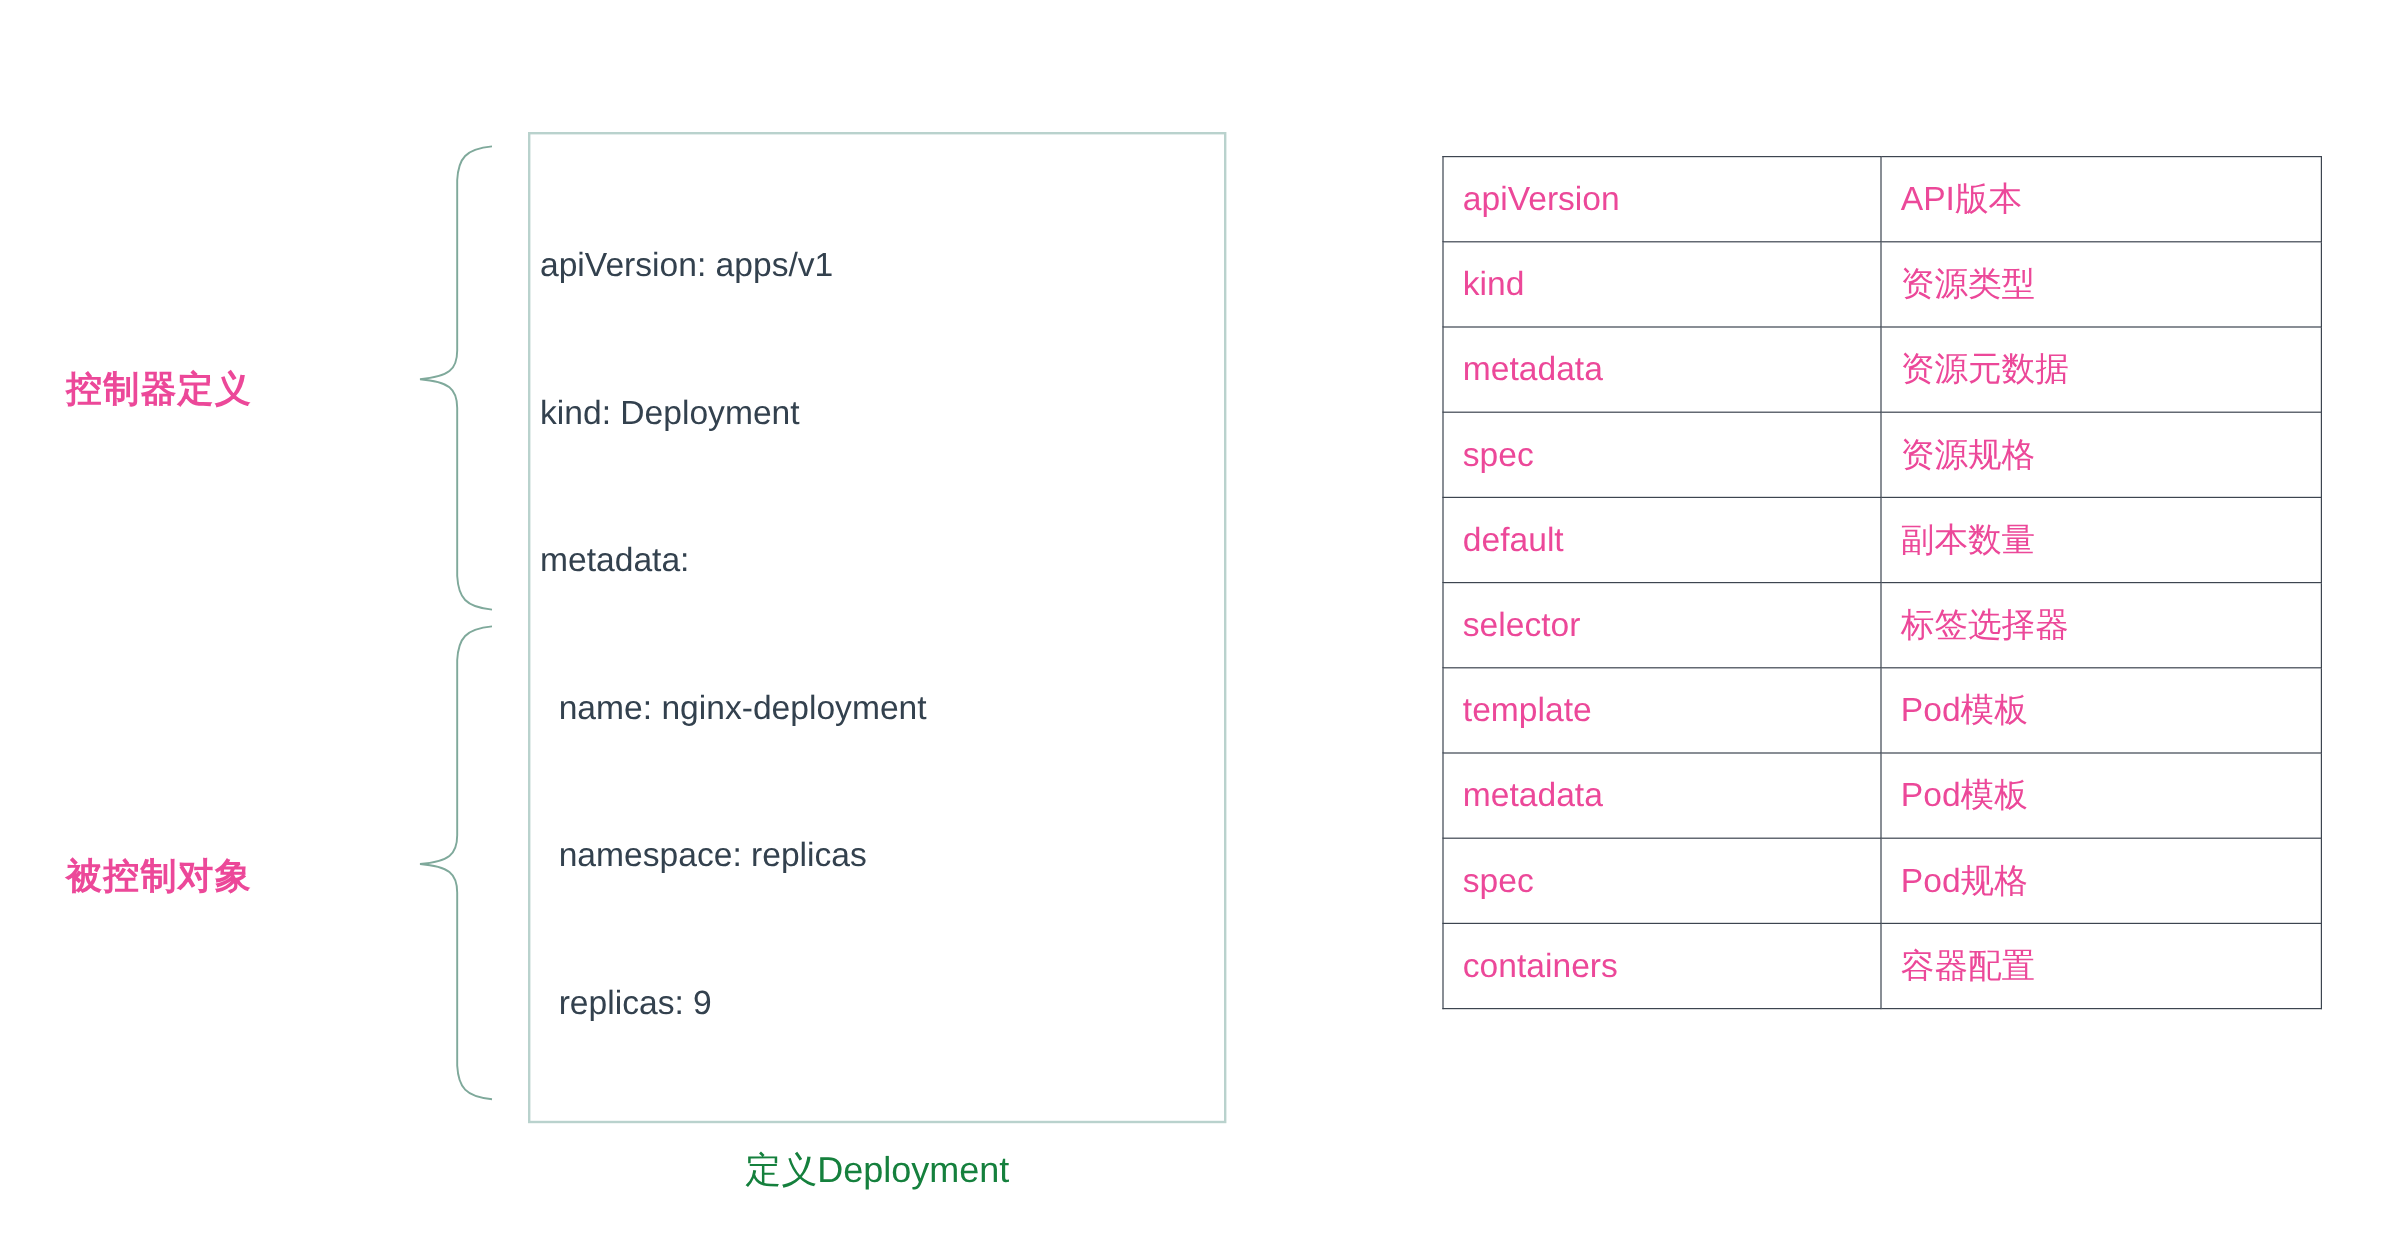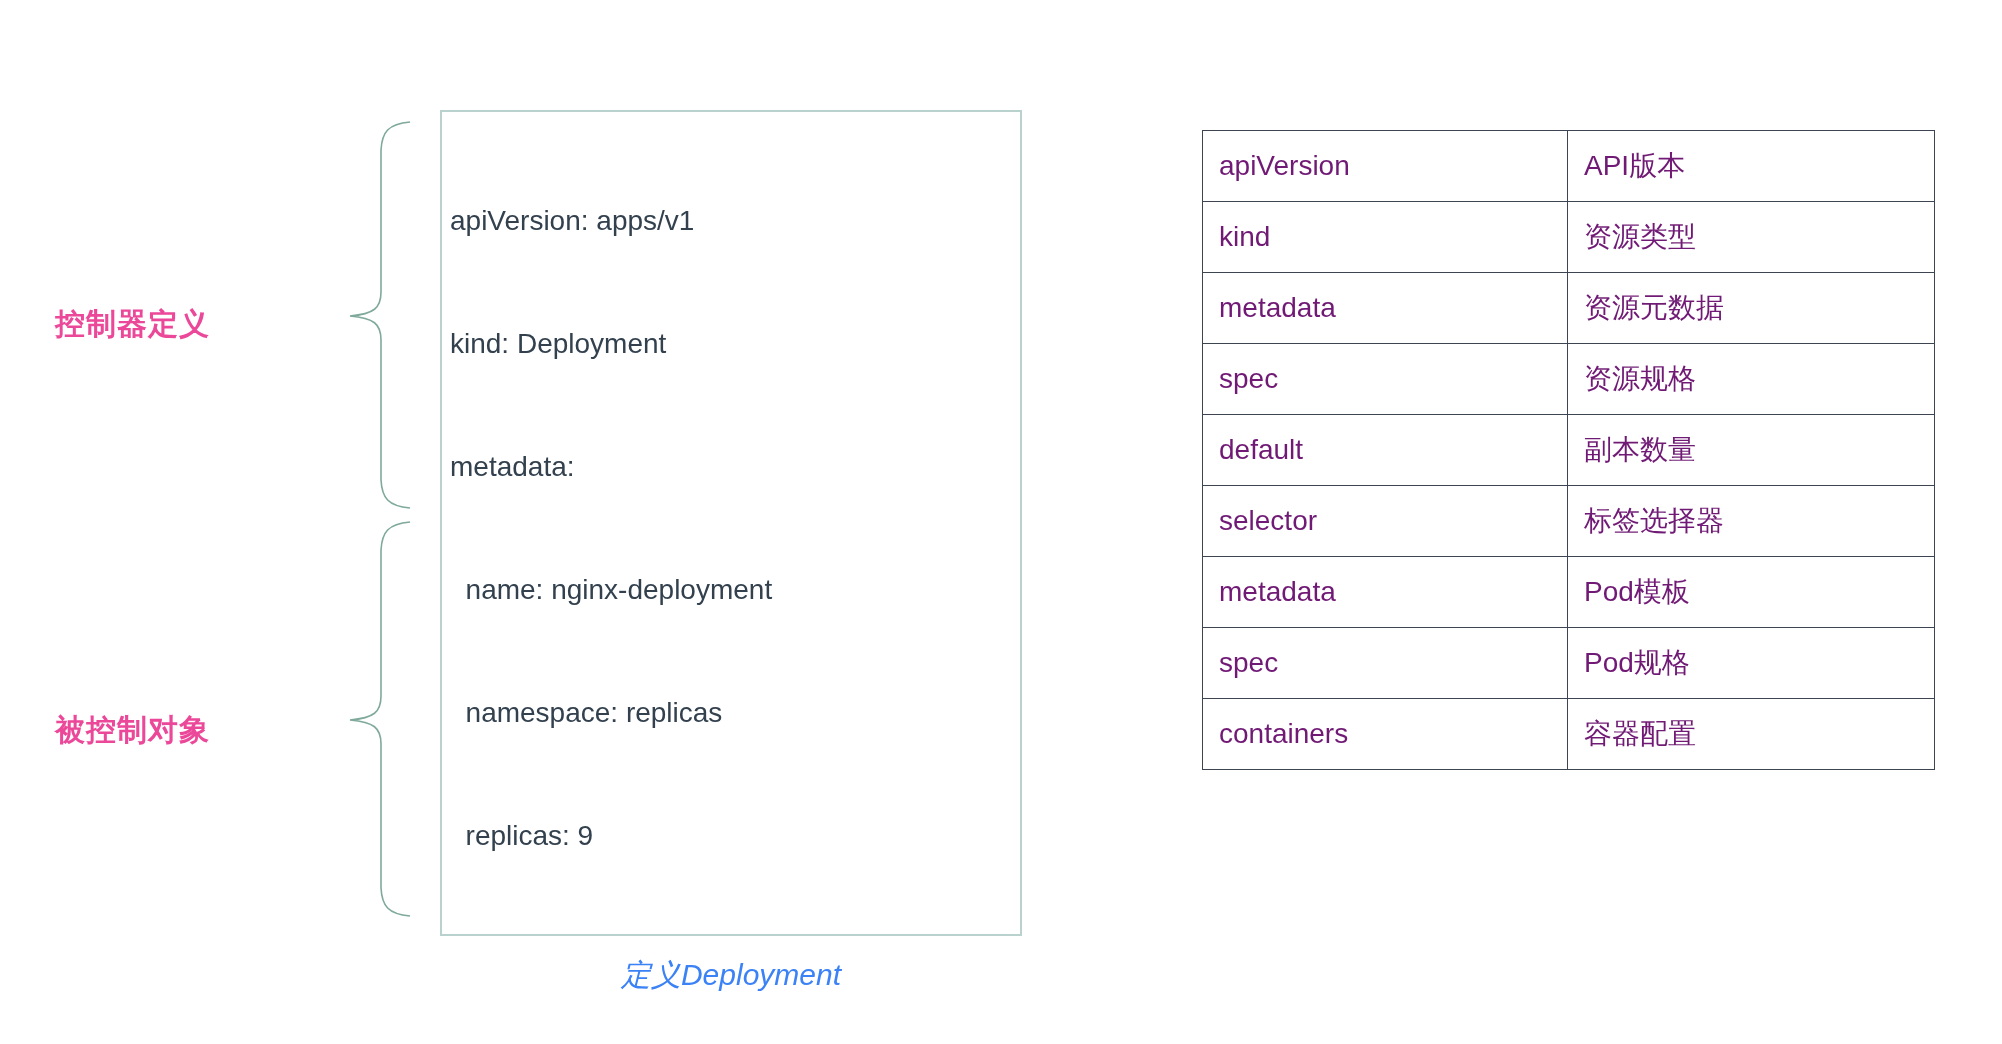--- a/index.html
+++ b/index.html
@@ -70,39 +70,38 @@
   }
 
   
   #yaml-caption {
     position: absolute;
     left: 440px;
     top: 955px;
     width: 582px;
     text-align: center;
     font-size: 30px;
-    color: #3b82f6;
-    font-style: italic;
+    color: #15803d;
   }
 
   
   #ref-table {
     position: absolute;
     left: 1202px;
     top: 130px;
     width: 666px;
     border-collapse: collapse;
     table-layout: fixed;
   }
   #ref-table td {
     border: 1.6px solid #3d4550;
     height: 70px;
     padding: 0 16px;
     font-size: 28px;
-    color: #701a75;
+    color: #ec4899;
     vertical-align: middle;
     overflow: hidden;
     white-space: nowrap;
   }
   #ref-table td.col-key   { width: 332px; }
   #ref-table td.col-desc  { width: 334px; }
 </style>
 </head>
 <body>
 
@@ -176,20 +175,24 @@
     </tr>
     <tr>
       <td class="col-key">default</td>
       <td class="col-desc">副本数量</td>
     </tr>
     <tr>
       <td class="col-key">selector</td>
       <td class="col-desc">标签选择器</td>
     </tr>
     <tr>
+      <td class="col-key">template</td>
+      <td class="col-desc">Pod模板</td>
+    </tr>
+    <tr>
       <td class="col-key">metadata</td>
       <td class="col-desc">Pod模板</td>
     </tr>
     <tr>
       <td class="col-key">spec</td>
       <td class="col-desc">Pod规格</td>
     </tr>
     <tr>
       <td class="col-key">containers</td>
       <td class="col-desc">容器配置</td>

